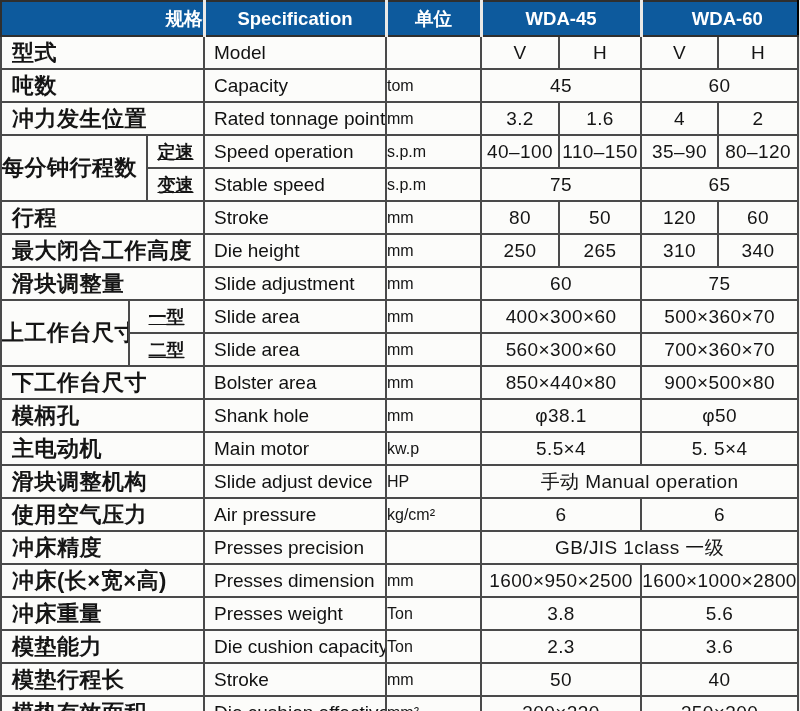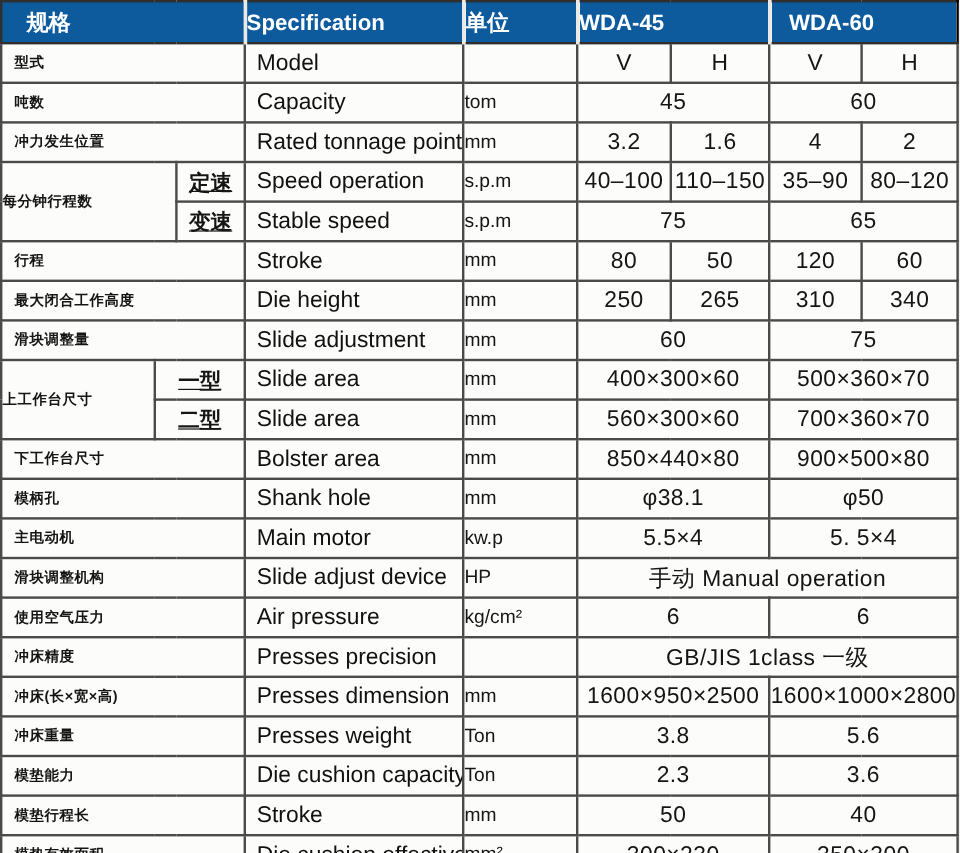--- a/index.html
+++ b/index.html
@@ -34,30 +34,30 @@
   thead th {
     background: #0d5a9d;
     color: #ffffff;
     font-weight: bold;
     font-size: 18.5px;
     height: 33px;
     border-top: 2px solid #2f2f2f;
     border-bottom: 2px solid #2f2f2f;
     border-left: 3px solid #e9e9e7;
     border-right: 3px solid #e9e9e7;
-    text-align: left;
+    text-align: center;
   }
   thead th:first-child { border-left: 2px solid #2f2f2f; }
   thead th:last-child  { border-right: 2px solid #000000; padding-left: 15px; }
-  thead th.hl { text-align: left; padding-left: 20px; margin-left: 40px; }
+  thead th.hl { text-align: right; padding-left: 20px; margin-left: 40px; }
   
   tbody td { height: 31px; }
   .zh {
     font-weight: bold;
-    font-size: 12px;
+    font-size: 22px;
     text-align: left;
     padding-left: 10px;
     letter-spacing: 0.5px;
   }
   .zh.grp { text-align: left; padding-left: 0; }
   .sub {
     font-weight: bold;
     font-size: 18px;
     text-align: center;
     text-decoration: underline;

